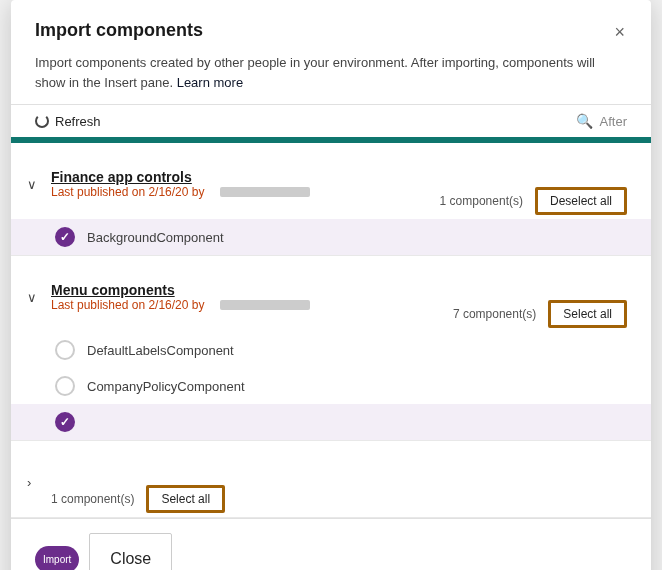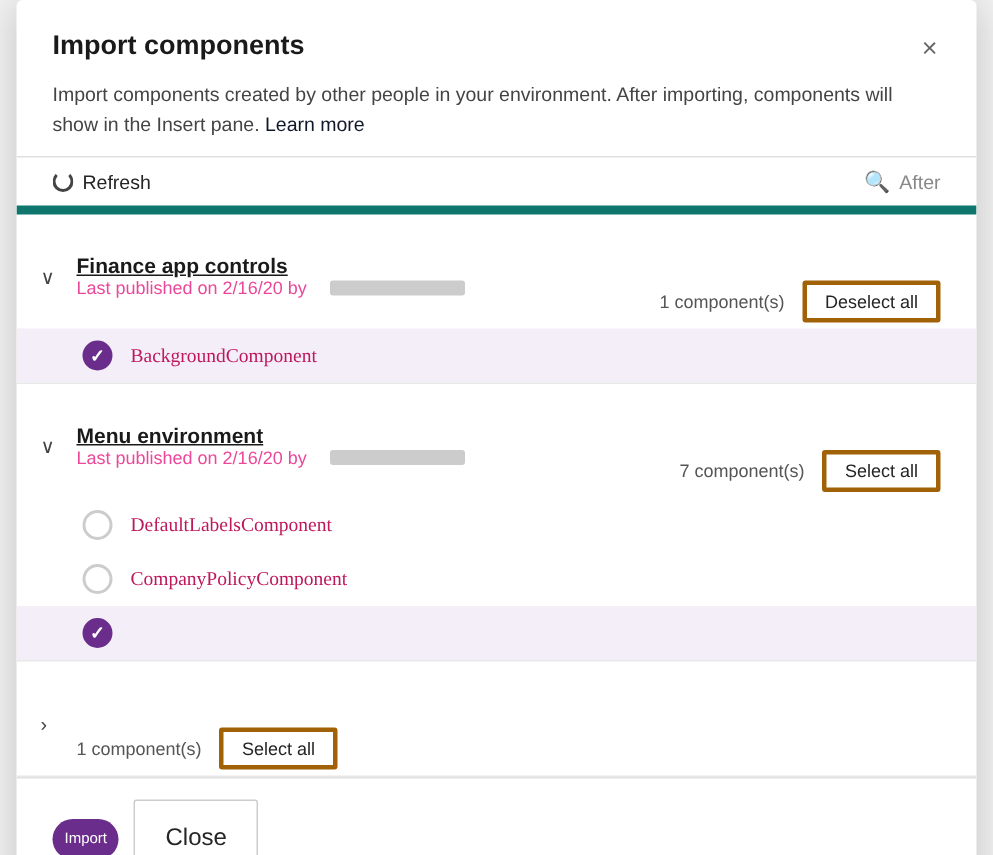--- a/index.html
+++ b/index.html
@@ -103,21 +103,21 @@
       flex: 1;
     }
     .group-title {
       font-size: 14px;
       font-weight: 600;
       color: #1a1a1a;
       text-decoration: underline;
     }
     .group-sub {
       font-size: 12px;
-      color: #ec4899;
+      color: #c2410c;
       display: flex;
       align-items: center;
       gap: 16px;
     }
     .blurred {
       display: inline-block;
       width: 90px;
       height: 10px;
       background: #ccc;
       border-radius: 2px;
@@ -167,22 +167,21 @@
       border-color: #6b2d8b;
     }
     .checkbox.checked::after {
       content: '✓';
       color: white;
       font-size: 12px;
       font-weight: 700;
     }
     .component-name {
       font-size: 13px;
-      color: #be185d;
-      font-family: Liberation Serif, serif;
+      color: #404040;
     }
     .dialog-footer {
       display: flex;
       align-items: center;
       padding: 14px 24px;
       border-top: 1px solid #e0e0e0;
       gap: 10px;
     }
     .import-btn {
       background: #6b2d8b;
@@ -258,21 +257,21 @@
       <div class="component-row selected">
         <div class="checkbox checked"></div>
         <span class="component-name">BackgroundComponent</span>
       </div>
     </div>
 
     <div class="group">
       <div class="group-header">
         <span class="chevron">∨</span>
         <div class="group-info">
-          <div class="group-title">Menu environment</div>
+          <div class="group-title">Menu components</div>
           <div class="group-sub">
             <span>Last published on 2/16/20 by</span>
             <span class="blurred"></span>
           </div>
         </div>
         <div class="group-actions">
           <span class="count-label">7 component(s)</span>
           <button class="select-btn">Select all</button>
         </div>
       </div>

